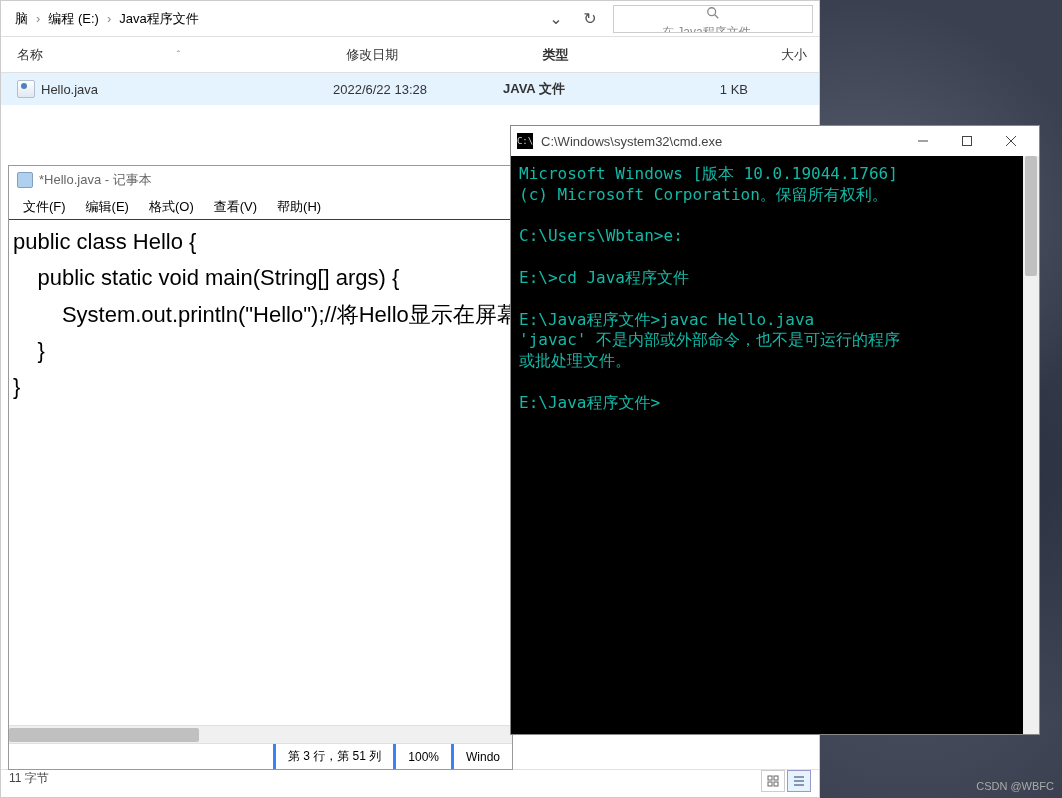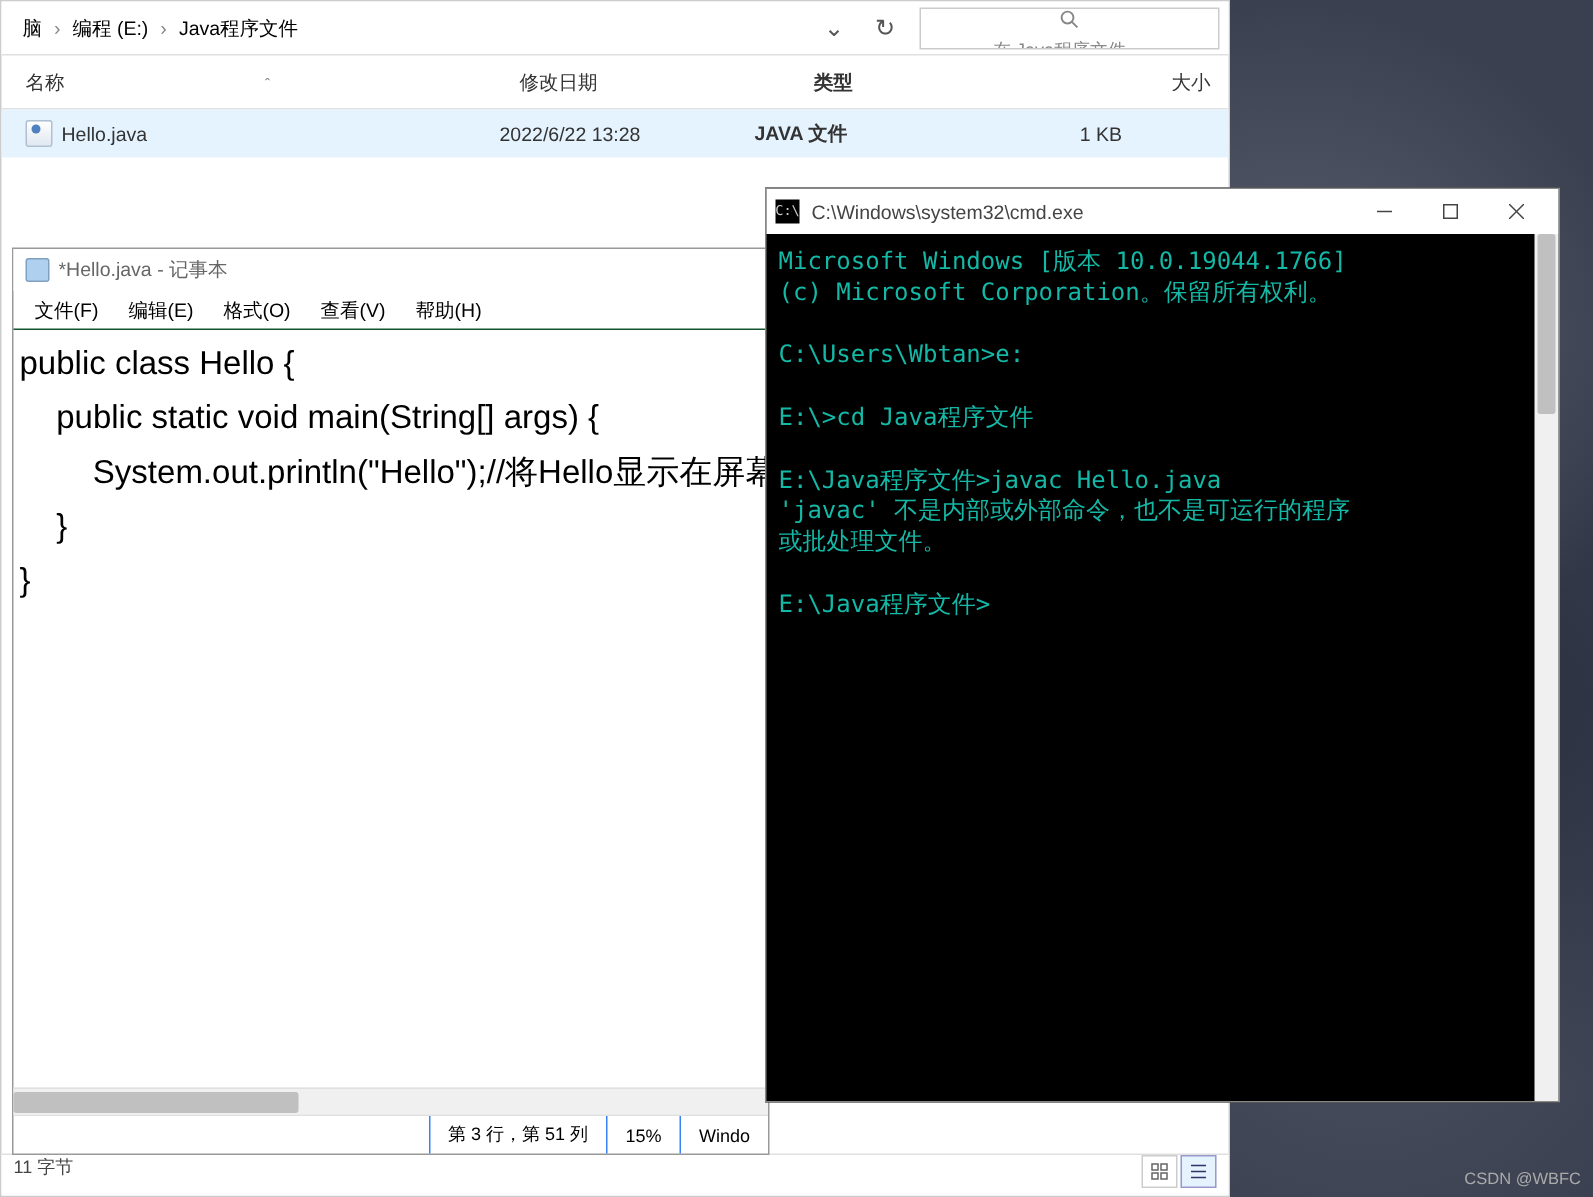--- a/index.html
+++ b/index.html
@@ -48,21 +48,21 @@
     
     .notepad { position: absolute; left: 8px; top: 125px; width: 505px; height: 605px; background: #fff; border: 1px solid #999; margin-top: 40px; }
     .np-title { height: 28px; display: flex; align-items: center; padding: 0 8px; font-size: 13px; background: #fff; color: #666; }
     .np-icon { width: 16px; height: 16px; margin-right: 6px; background: #b0d0f0; border: 1px solid #80a0c0; border-radius: 2px; }
     .np-menu { height: 26px; display: flex; align-items: center; padding: 0 4px; font-size: 13px; border-bottom: 1px solid #14532d; }
     .np-menu-item { padding: 3px 10px; cursor: pointer; }
     .np-content { padding: 4px; font-family: "Microsoft YaHei", "Segoe UI", sans-serif; font-size: 22px; white-space: pre; overflow: hidden; line-height: 1.65; }
     .np-status { position: absolute; bottom: 0; left: 0; right: 0; height: 26px; border-top: 1px solid #e0e0e0; display: flex; align-items: center; font-size: 12px; }
     .np-scroll-h { position: absolute; bottom: 26px; left: 0; right: 0; height: 18px; background: #f0f0f0; border-top: 1px solid #e0e0e0; }
     .np-scroll-h-thumb { position: absolute; left: 0; top: 2px; height: 14px; width: 190px; background: #c0c0c0; border-radius: 2px; }
-    .np-status-cell { padding: 0 12px; border-left: 1px solid #3b82f6; height: 100%; display: flex; align-items: center; }
+    .np-status-cell { padding: 0 12px; border-left: 3px solid #3b82f6; height: 100%; display: flex; align-items: center; }
     
     
     .cmd { position: absolute; left: 510px; top: 125px; width: 530px; height: 610px; background: #000; border: 1px solid #888; }
     .cmd-title { height: 30px; background: #fff; display: flex; align-items: center; padding: 0 6px; font-size: 13px; color: #444; }
     .cmd-icon { width: 16px; height: 16px; margin-right: 8px; background: #000; display: flex; align-items: center; justify-content: center; color: #ccc; font-size: 9px; font-family: monospace; }
     .cmd-title-text { flex: 1; }
     .win-btn { width: 44px; height: 30px; display: flex; align-items: center; justify-content: center; cursor: pointer; color: #444; }
     .cmd-body { padding: 8px 8px; font-family: "NSimSun", "SimSun", Consolas, monospace; font-size: 16px; color: #14b8a6; white-space: pre-wrap; line-height: 1.3; height: calc(100% - 30px); overflow: hidden; position: relative; }
     .cmd-scroll { position: absolute; right: 0; top: 30px; bottom: 0; width: 16px; background: #f0f0f0; }
     .cmd-scroll-thumb { position: absolute; top: 0; left: 2px; width: 12px; height: 120px; background: #c0c0c0; border-radius: 2px; }
@@ -157,21 +157,21 @@
     public static void main(String[] args) {
         System.out.println("Hello");//将Hello显示在屏幕上
     }
 }</div>
   <div class="np-scroll-h">
     <div class="np-scroll-h-thumb"></div>
   </div>
   <div class="np-status">
     <div style="flex:1"></div>
     <div class="np-status-cell">第 3 行，第 51 列</div>
-    <div class="np-status-cell">15%</div>
+    <div class="np-status-cell">100%</div>
     <div class="np-status-cell">Windo</div>
   </div>
 </div>
 
 <div class="cmd">
   <div class="cmd-title">
     <span class="cmd-icon">C:\</span>
     <span class="cmd-title-text">C:\Windows\system32\cmd.exe</span>
     <div class="win-btn">
       <svg width="10" height="10" viewBox="0 0 10 10">

